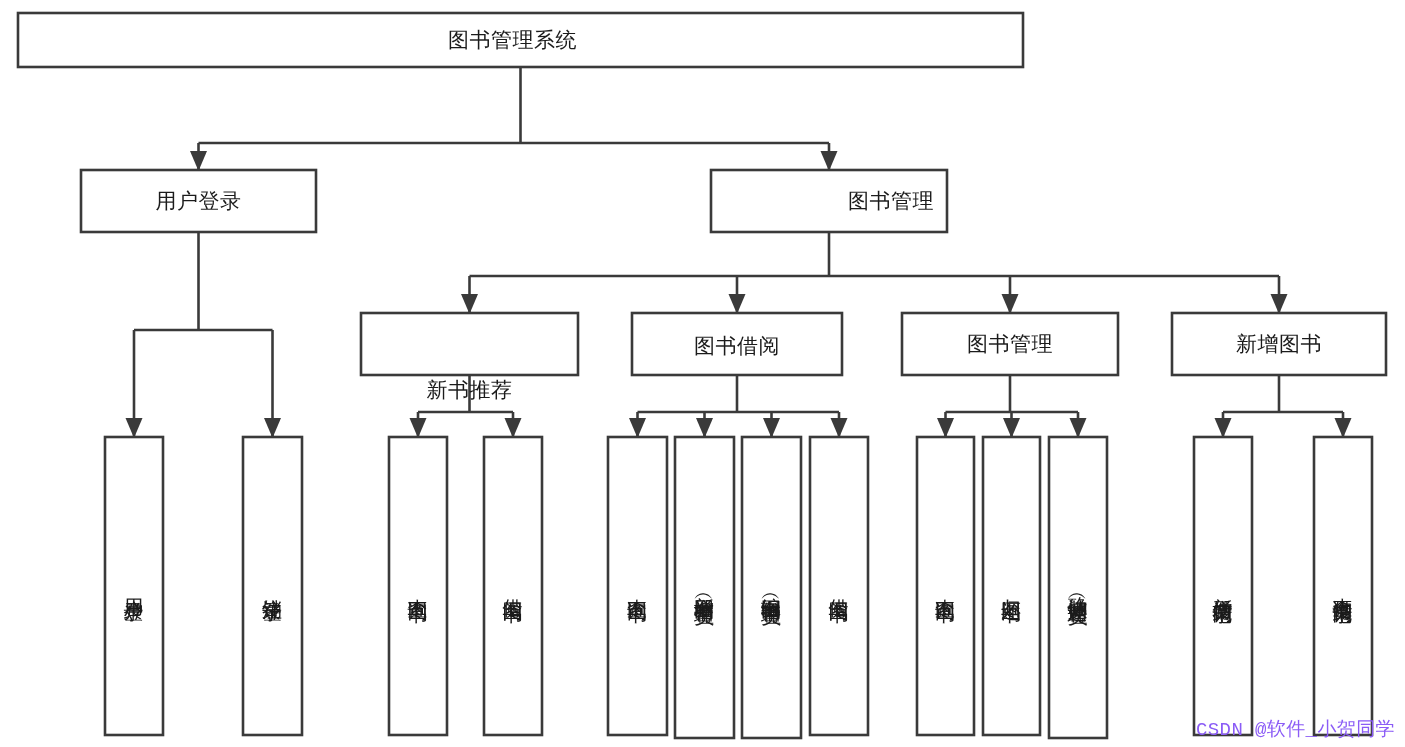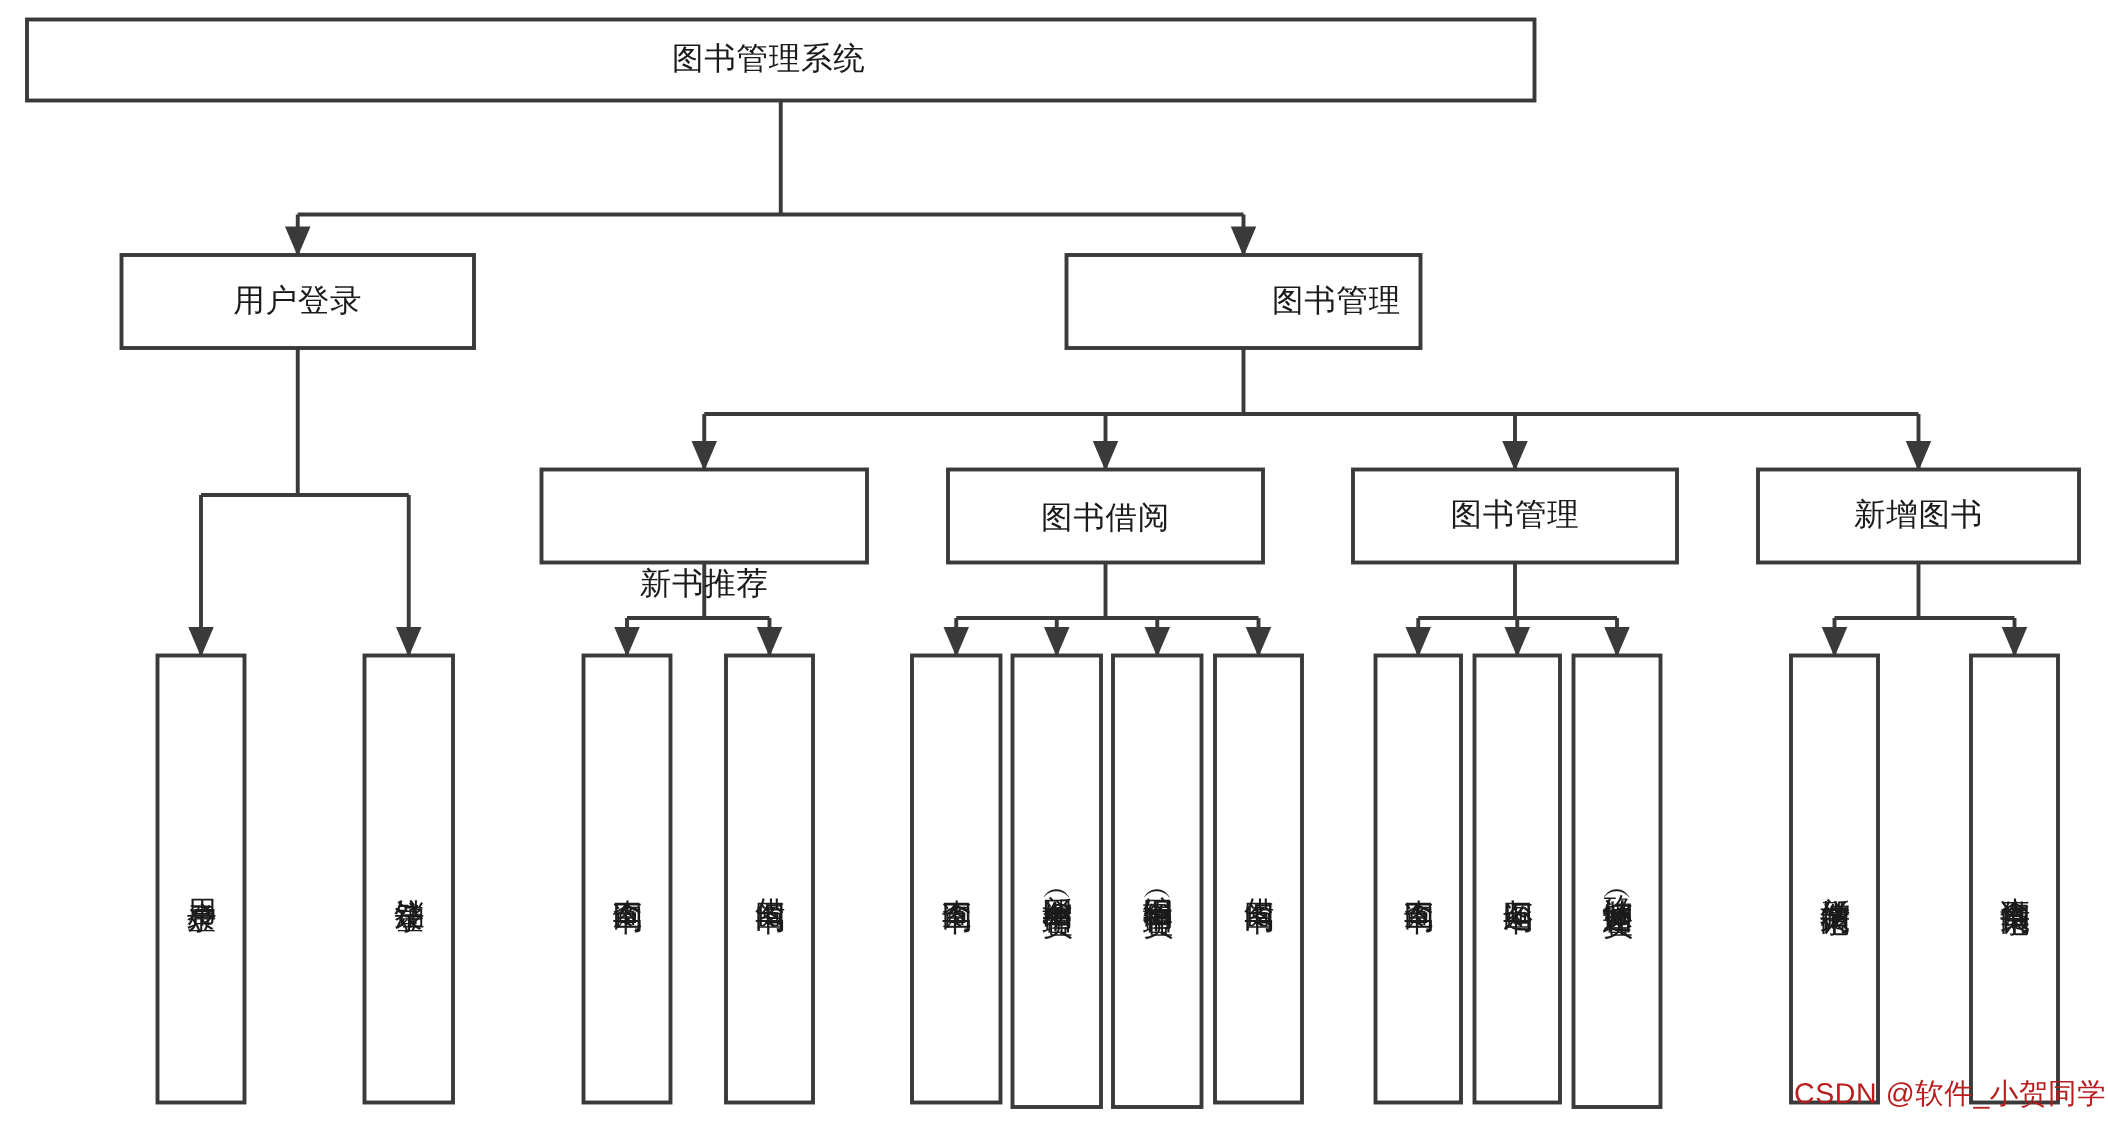--- a/index.html
+++ b/index.html
@@ -57,23 +57,23 @@
   }
   .node-label.vertical {
     writing-mode: vertical-rl;
     text-orientation: upright;
     font-size: 20px;
     letter-spacing: 1.5px;
     line-height: 1;
   }
   .watermark {
     position: absolute;
-    color: #b91c1c;
+    color: #8b5cf6;
     font-size: 19px;
-    font-family: Liberation Sans, sans-serif;
+    font-family: Liberation Mono, monospace;
     white-space: nowrap;
     letter-spacing: 0.4px;
   }
 </style>
 </head>
 <body>
 
 <div id="diagram-root">
   <svg id="flow-svg" viewBox="0 0 1405 747" xmlns="http://www.w3.org/2000/svg">
     <g id="edges-layer">

